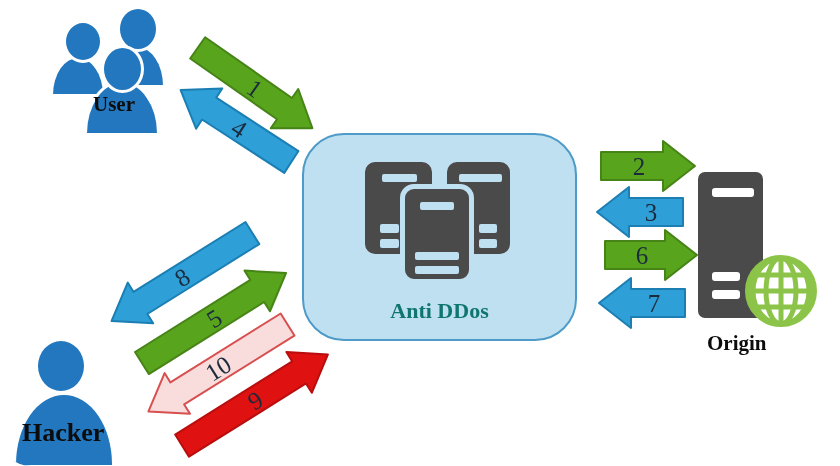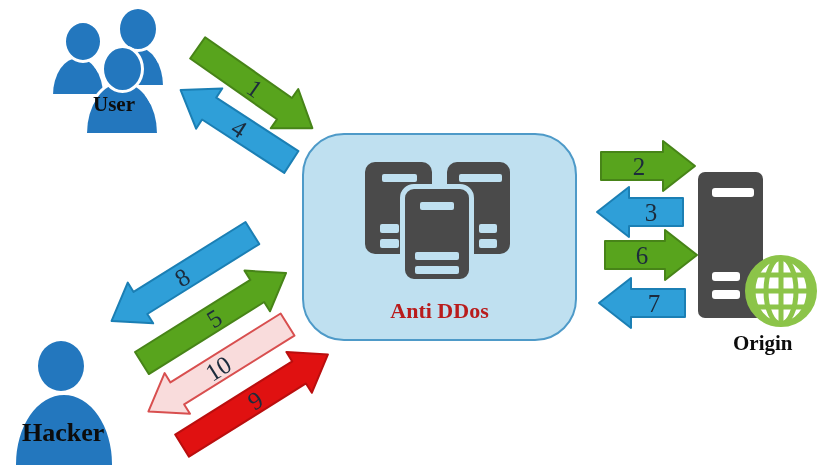--- a/index.html
+++ b/index.html
@@ -1,33 +1,33 @@
 <!DOCTYPE html>
 <html><head>
 <meta charset="utf-8">
 <style>
   html,body{margin:0;padding:0;background:#fff;}
   .canvas{position:relative;width:840px;height:466px;background:#ffffff;overflow:hidden;
-          font-family:"Liberation Serif","DejaVu Serif",serif;}
+          font-family:"Liberation Serif","DejaVu Serif",serif;border-radius:31px;}
   .abs{position:absolute;}
 
   
   .person-head{position:absolute;background:#2377be;border:3px solid #fff;border-radius:50%;}
   .person-body{position:absolute;background:#2377be;border:3px solid #fff;
                border-radius:50% 50% 0 0 / 95% 95% 0 0;}
   .node-label{position:absolute;font-weight:bold;color:#0c0c0c;z-index:6;}
 
   
   .ddos-box{position:absolute;left:302px;top:133px;width:275px;height:208px;
             background:#bfe0f0;border:2px solid #4e9ac8;border-radius:42px;box-sizing:border-box;}
   .server{position:absolute;background:#4a4a4a;border-radius:10px;}
   .server-detail{position:absolute;background:#bfe0f0;border-radius:2px;}
   .server-front{border:5px solid #bfe0f0;border-radius:14px;box-sizing:border-box;}
   .ddos-label{position:absolute;left:0;right:0;top:163px;text-align:center;
-              font-weight:bold;font-size:22px;color:#b91c1c;}
+              font-weight:bold;font-size:22px;color:#0f766e;}
 
   
   .origin-tower{position:absolute;left:698px;top:172px;width:65px;height:146px;
                 background:#4a4a4a;border-radius:7px;}
   .tower-bar{position:absolute;background:#ffffff;border-radius:3px;}
 
   
   .arrow-layer{position:absolute;left:0;top:0;z-index:5;}
   .arrow-num{font-family:"Liberation Serif","DejaVu Serif",serif;font-size:25px;}
 </style>
@@ -92,21 +92,21 @@
     <circle cx="40" cy="40" r="33" fill="#ffffff" stroke="#8cc449" stroke-width="6"></circle>
     <g clip-path="url(#globeClip)" stroke="#8cc449" stroke-width="5" fill="none">
       <line x1="7" y1="24" x2="73" y2="24"></line>
       <line x1="7" y1="40" x2="73" y2="40"></line>
       <line x1="7" y1="56" x2="73" y2="56"></line>
       <line x1="40" y1="7" x2="40" y2="73"></line>
       <ellipse cx="40" cy="40" rx="15" ry="33"></ellipse>
       <ellipse cx="40" cy="40" rx="28" ry="33"></ellipse>
     </g>
   </svg>
-  <div class="node-label" style="left:733px;top:331px;font-size:21px;">Origin</div>
+  <div class="node-label" style="left:707px;top:331px;font-size:21px;">Origin</div>
 
   <svg class="arrow-layer" width="840" height="466" viewBox="0 0 840 466">
 
     <g transform="translate(255,88) rotate(35)">
       <polygon points="-70,-13 36,-13 36,-24 70,0 36,24 36,13 -70,13" stroke-width="2" stroke-linejoin="round" fill="#58a41d" stroke="#478418"></polygon>
       <text x="0" y="9" text-anchor="middle" class="arrow-num" fill="#1c2b3c">1</text>
     </g>
 
     <g transform="translate(236,126) rotate(33)">
       <polygon points="66,-13 -32,-13 -32,-24 -66,0 -32,24 -32,13 66,13" stroke-width="2" stroke-linejoin="round" fill="#2f9fd8" stroke="#1b7fb4"></polygon>

